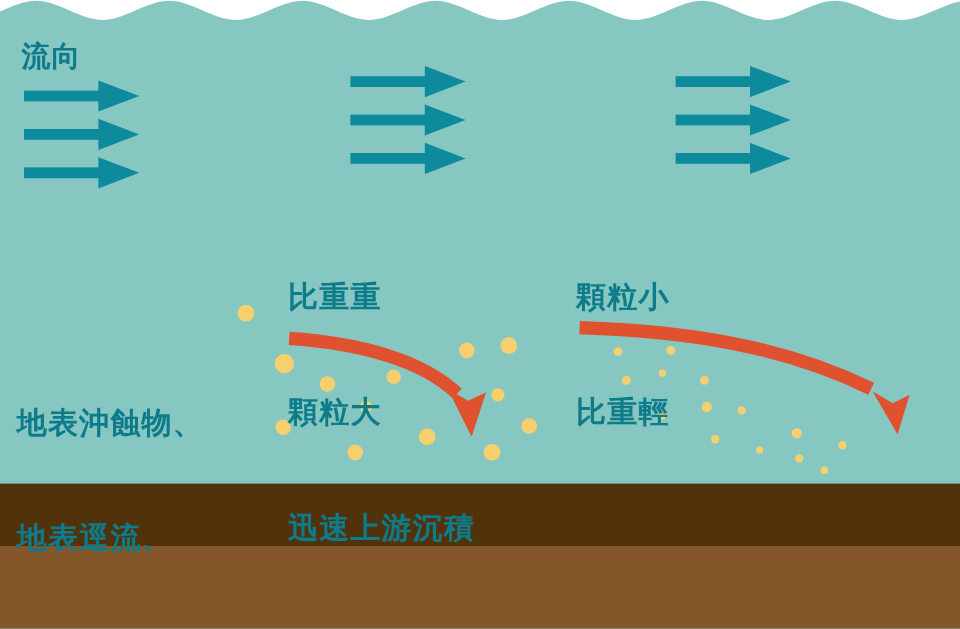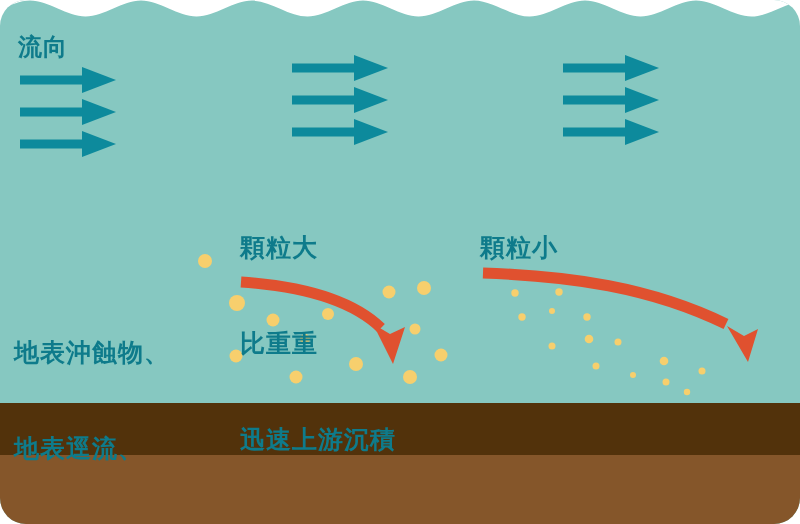--- a/index.html
+++ b/index.html
@@ -4,21 +4,20 @@
 <style>
   :root{
     --water:#86c8c1; --sky:#ffffff; --flow-arrow:#0d8a9c; --text:#0e7b8b;
     --settle-arrow:#e0512f; --particle:#f7cf6d; --soil-dark:#52320b; --soil-light:#85562a;
   }
   html,body{margin:0;padding:0;}
   .stage{
     position:relative; width:800px; height:524px; overflow:hidden;
     background:var(--water);
     font-family:"DejaVu Sans","Liberation Sans",sans-serif;
-    border-radius:26px;
   }
   .scene-svg{position:absolute; left:0; top:0;}
   .label{
     position:absolute; color:var(--text); font-weight:700;
     font-size:25px; line-height:32px; white-space:pre; letter-spacing:1px;
   }
   .label .line{display:block;}
   .flow-label{left:18px; top:33px; font-size:24px; line-height:28px;}
   .note-large{left:240px; top:168px;}
   .note-small{left:480px; top:168px;text-align:center;}
@@ -107,27 +106,28 @@
         <circle cx="664" cy="361" r="4.3"></circle>
         <circle cx="666" cy="382" r="3.5"></circle>
         <circle cx="687" cy="392" r="3.2"></circle>
         <circle cx="702" cy="371" r="3.5"></circle>
       </g>
   </svg>
 
   <div class="label flow-label">流向</div>
 
   <div class="label note-large">
+    <span class="line">比重重</span>
     <span class="line">顆粒大</span>
-    <span class="line">比重重</span>
     <span class="line">迅速上游沉積</span>
   </div>
 
   <div class="label note-small">
     <span class="line">顆粒小</span>
+    <span class="line">比重輕</span>
   </div>
 
   <div class="label note-source">
     <span class="line">地表沖蝕物、</span>
     <span class="line">地表逕流、</span>
     
     
   </div>
 
 </div>

